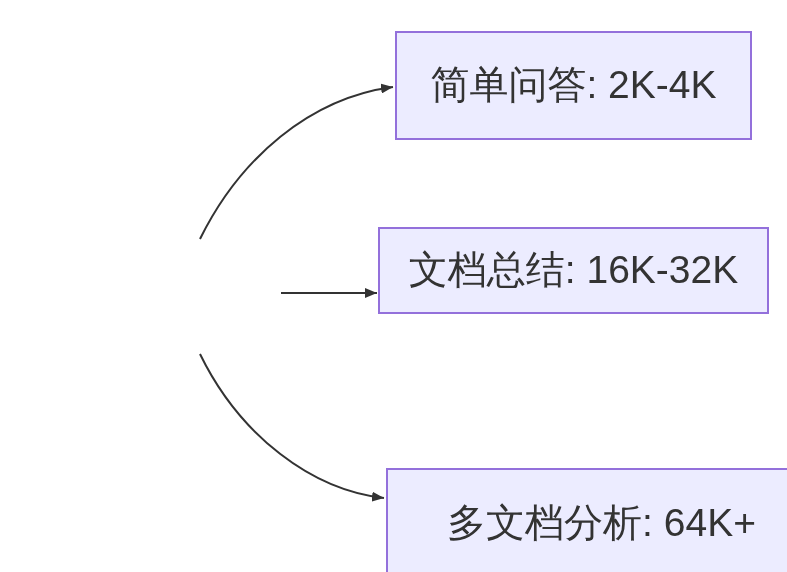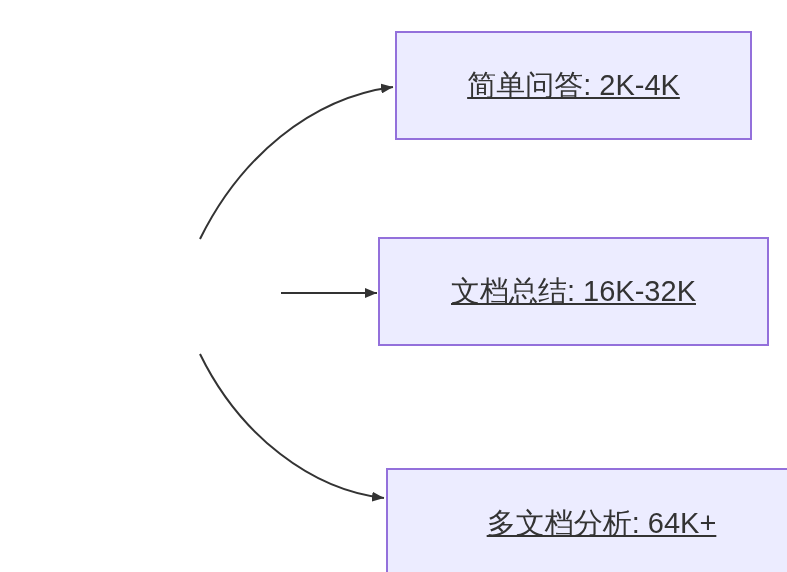--- a/index.html
+++ b/index.html
@@ -34,29 +34,28 @@
   }
   .node {
     position: absolute;
     box-sizing: border-box;
     background: var(--node-fill, #ECECFF);
     border: 2px solid var(--node-border, #9370DB);
     display: flex;
     align-items: center;
     justify-content: center;
     color: var(--text, #333333);
-    font-size: 29px;
+    font-size: 39px;
     line-height: 1.25;
     text-align: center;
     white-space: nowrap;
-    text-decoration: underline;
   }
   .node-root  { left: 32px;  top: 239px; width: 248px; height: 115px; }
   .node-qa    { left: 395px; top: 31px;  width: 357px; height: 109px; }
-  .node-doc   { left: 378px; top: 237px; width: 391px; height: 109px; justify-content: center; }
+  .node-doc   { left: 378px; top: 227px; width: 391px; height: 87px; justify-content: center; }
   .node-multi { left: 386px; top: 468px; width: 431px; height: 110px; }
 </style>
 </head>
 <body>
 
 <div class="canvas">
 
   <svg class="edges" width="787" height="572" viewBox="0 0 787 572" xmlns="http://www.w3.org/2000/svg">
     <defs>
       <marker id="arrowhead" viewBox="0 0 12 10" refX="12" refY="5" markerWidth="12" markerHeight="10" markerUnits="userSpaceOnUse" orient="auto">

